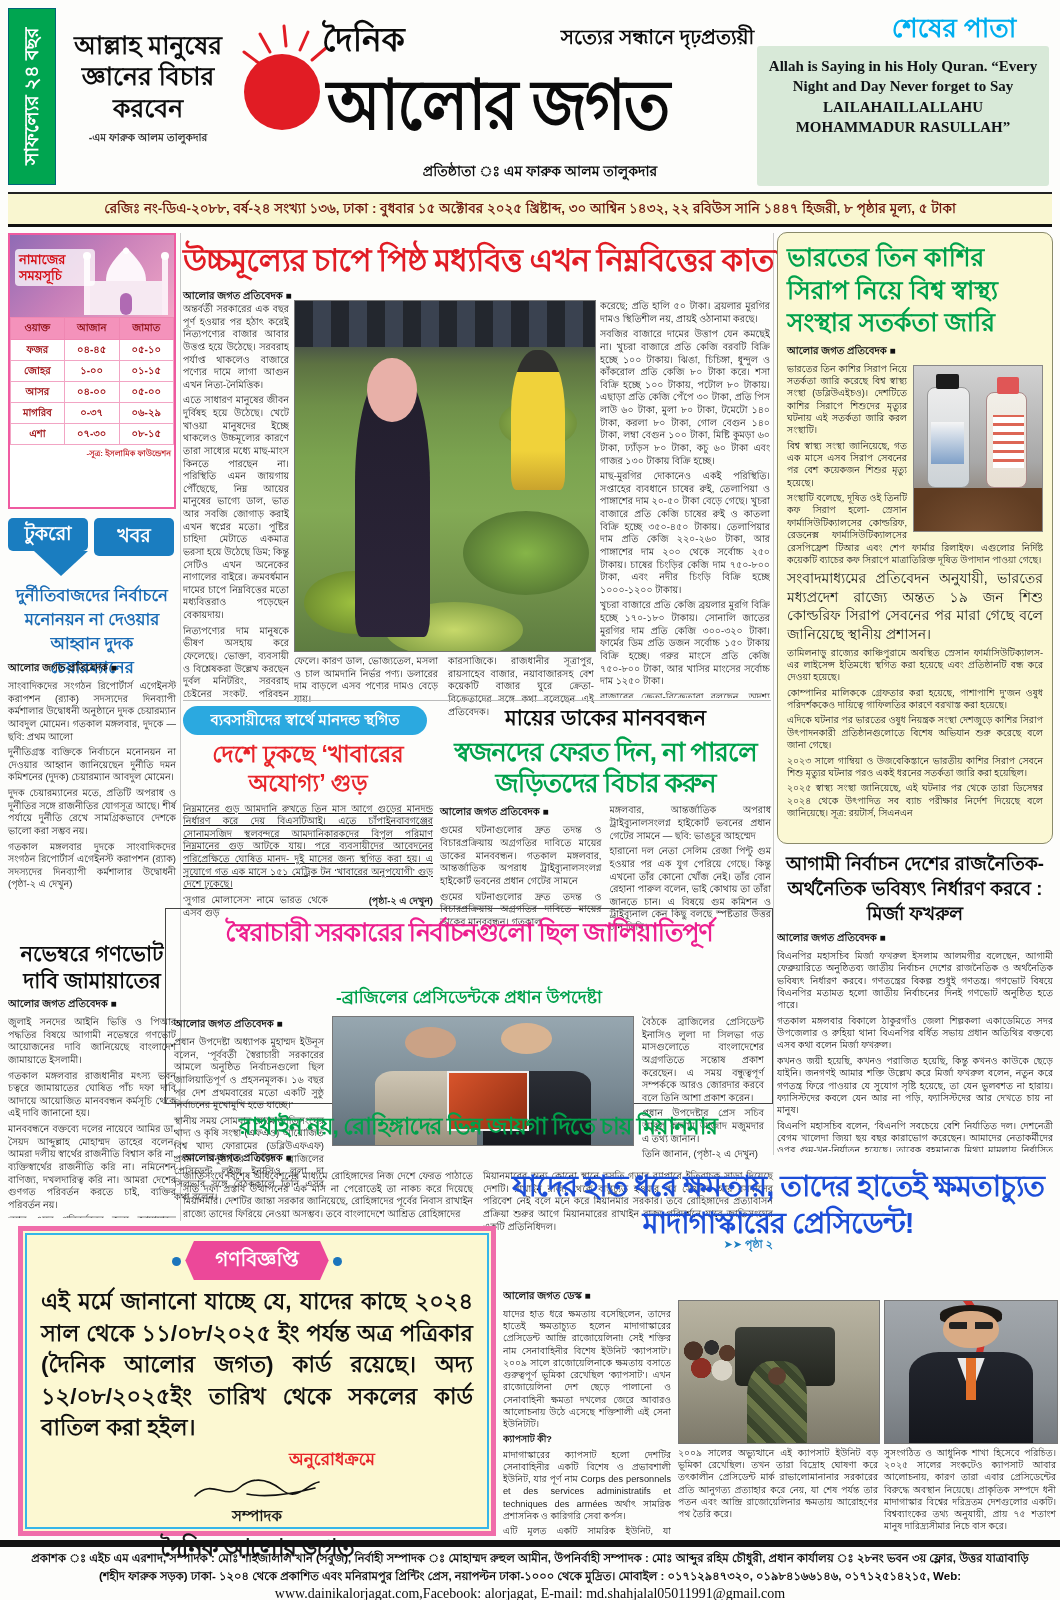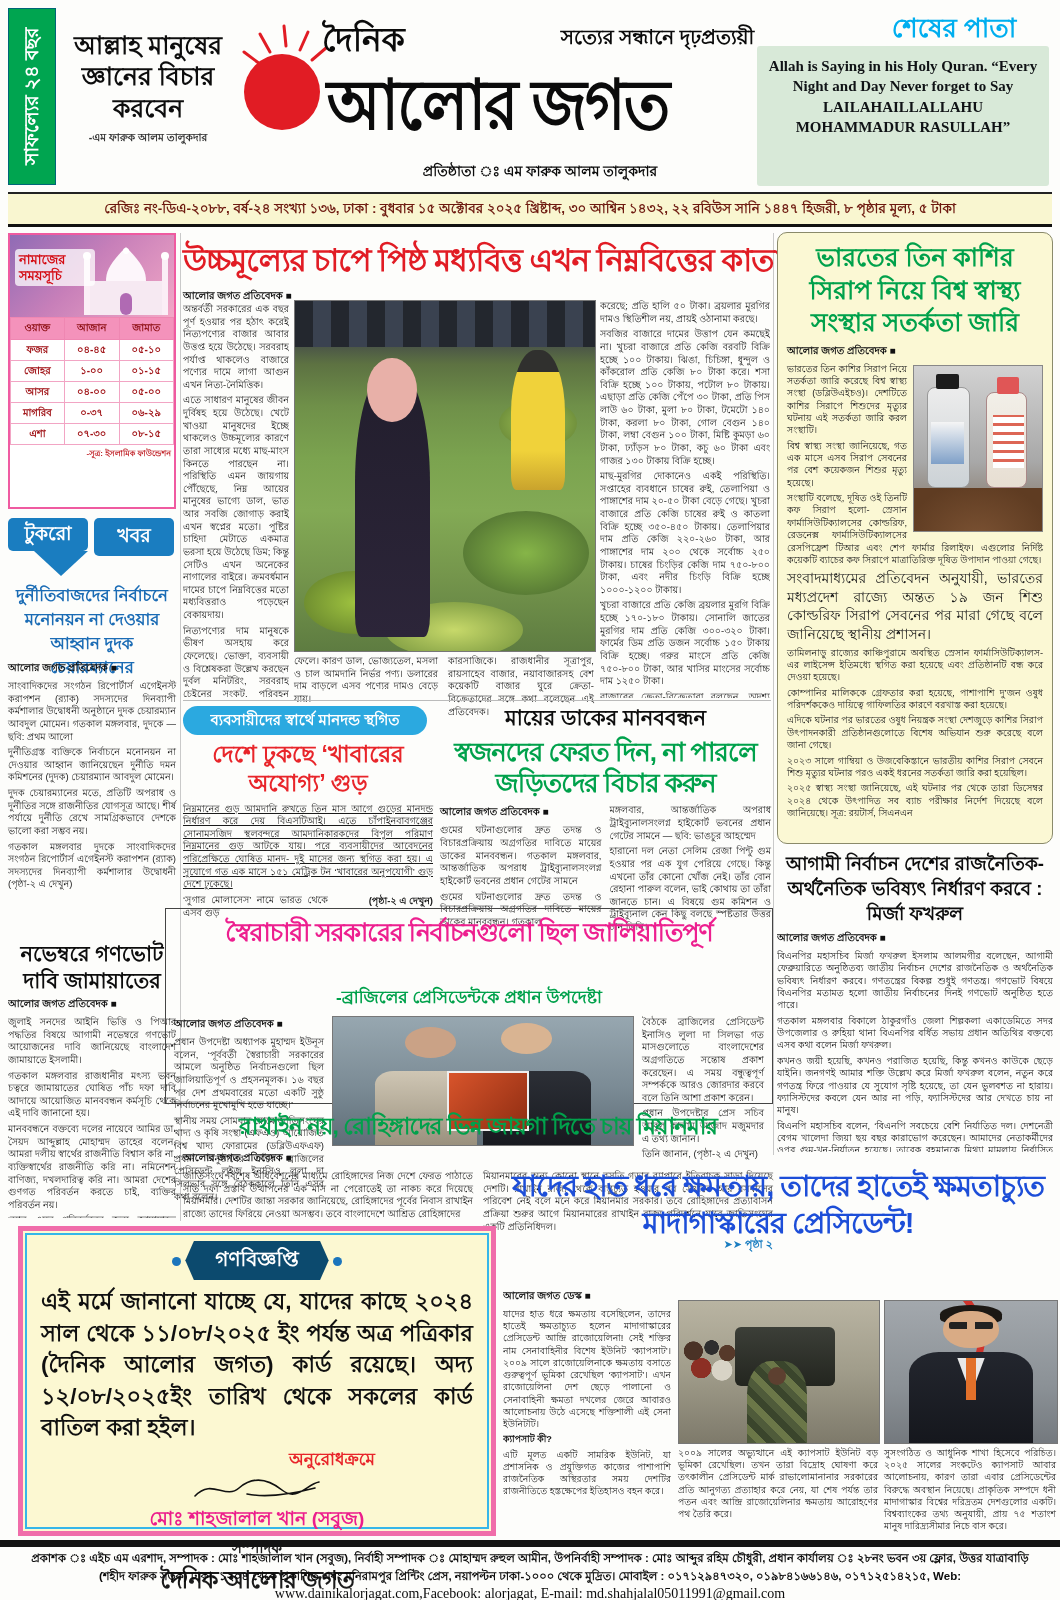--- a/index.html
+++ b/index.html
@@ -78,35 +78,35 @@
   .president{background:linear-gradient(180deg,#a3a8ad 0,#8b9196 60%,#74797e 100%);}
   .pr-swoosh{position:absolute;left:-18%;top:-20%;width:70%;height:70%;border:7px solid #d0342c;border-radius:50%;border-left-color:transparent;border-bottom-color:transparent;transform:rotate(35deg);}
   .pr-head{position:absolute;left:34%;top:7%;width:32%;height:26%;background:#d9ab85;border-radius:48%;}
   .pr-hair{position:absolute;left:32%;top:3%;width:36%;height:13%;background:#1c1814;border-radius:50% 50% 30% 30%;}
   .pr-glasses{position:absolute;left:37%;top:15%;width:26%;height:5%;background:
      linear-gradient(90deg,#222 0 42%,transparent 42% 58%,#222 58% 100%);border-radius:2px;}
   .pr-suit{position:absolute;left:14%;bottom:0;width:72%;height:64%;background:linear-gradient(180deg,#23262e,#15171d);border-radius:24% 24% 0 0;}
   .pr-shirt{position:absolute;left:42%;bottom:34%;width:16%;height:26%;background:#e8e8e8;clip-path:polygon(0 0,100% 0,50% 100%);}
   .pr-tie{position:absolute;left:47%;bottom:30%;width:6%;height:30%;background:#e2702a;}
   .yellowbox{background:#fbf8d4;border:1.5px solid #8a8a6a;border-radius:10px;}
-  .h-green-big{font-size:25px;font-weight:bold;color:#00a14b;text-align:center;line-height:1.3;}
+  .h-green-big{font-size:25px;font-weight:bold;color:#00a14b;text-align:left;line-height:1.3;}
   .syrup{float:right;width:128px;height:165px;margin:2px 0 4px 6px;position:relative;overflow:hidden;border:1px solid #888;
          background:linear-gradient(180deg,#d2d2d2,#a8a8a8 58%,#7c6a57 100%);}
   .bot-a{position:absolute;left:10%;top:13%;width:32%;height:60%;background:linear-gradient(180deg,#ececec,#ccd2d6);border-radius:8px;border:1px solid #999;}
   .cap-a{position:absolute;left:17%;top:5%;width:18%;height:9%;background:#1c1c1c;border-radius:2px;}
   .lbl-a{position:absolute;left:13%;top:34%;width:26%;height:26%;background:linear-gradient(180deg,#f5f5f5,#7fa0c8);}
   .bot-b{position:absolute;right:12%;top:16%;width:30%;height:57%;background:linear-gradient(180deg,#f2efe8,#e7ded2);border-radius:8px;border:1px solid #a88;}
   .cap-b{position:absolute;right:18%;top:7%;width:17%;height:10%;background:#e05656;border-radius:2px;}
   .lbl-b{position:absolute;right:14%;top:30%;width:24%;height:32%;background:repeating-linear-gradient(0deg,#fff 0 6px,#d65 6px 9px);}
   .hand{position:absolute;left:0;bottom:-6%;width:100%;height:32%;background:radial-gradient(ellipse at 50% 100%,#7b5233,#5f3c22 80%);}
   .h-black-r{font-size:18.5px;font-weight:bold;color:#0d0d0d;text-align:center;line-height:1.35;}
   
   .notice{background:#fcf8d2;border:5px solid #f06daa;}
   .notice-in{position:absolute;inset:2px;border:2.5px solid #35b6e9;padding:6px 14px;box-sizing:border-box;}
-  .badge{background:#0c4a6e;color:#fff;font-weight:bold;font-size:20px;padding:3px 30px;display:inline-block;
+  .badge{background:#ec4899;color:#fff;font-weight:bold;font-size:20px;padding:3px 30px;display:inline-block;
          clip-path:polygon(6% 0,94% 0,100% 50%,94% 100%,6% 100%,0 50%);}
   .dot{display:inline-block;width:9px;height:9px;border-radius:50%;vertical-align:middle;}
   .notice-body{font-size:22.5px;font-weight:600;line-height:1.4;text-align:justify;color:#101010;margin-top:6px;}
   .req{color:#e8252a;font-weight:bold;font-size:17px;text-align:center;padding-left:150px;margin-top:2px;}
   .signame{color:#ec1e8c;font-weight:bold;font-size:19px;text-align:center;}
   .role{font-size:15px;font-weight:bold;text-align:center;}
   .org{font-size:24px;font-weight:bold;text-align:center;letter-spacing:-1px;}
   .footer-line{font-size:11.5px;font-weight:bold;text-align:center;color:#0b0b0b;line-height:1.55;}
   .footer-web{font-size:14px;text-align:center;font-family:"Liberation Serif","DejaVu Serif",serif;color:#0b0b0b;}
   .marker{color:#1a7dc0;font-weight:bold;font-size:11px;}
@@ -361,20 +361,21 @@
     <div class="p" style="font-size:9.3px;">গতকাল মঙ্গলবার বিকালে ঠাকুরগাঁও জেলা শিল্পকলা একাডেমিতে সদর উপজেলার ও রুহিয়া থানা বিএনপির বর্ধিত সভায় প্রধান অতিথির বক্তব্যে এসব কথা বলেন মির্জা ফখরুল।</div>
     <div class="p" style="font-size:9.3px;">কখনও জয়ী হয়েছি, কখনও পরাজিত হয়েছি, কিন্তু কখনও কাউকে ছেড়ে যাইনি। জনগণই আমার শক্তি উল্লেখ করে মির্জা ফখরুল বলেন, নতুন করে গণতন্ত্র ফিরে পাওয়ার যে সুযোগ সৃষ্টি হয়েছে, তা যেন ভুলবশত না হারায়। ফ্যাসিস্টদের কবলে যেন আর না পড়ি, ফ্যাসিস্টদের আর দেখতে চায় না মানুষ।</div>
     <div class="p" style="font-size:9.3px;">বিএনপি মহাসচিব বলেন, ‘বিএনপি সবচেয়ে বেশি নির্যাতিত দল। দেশনেত্রী বেগম খালেদা জিয়া ছয় বছর কারাভোগ করেছেন। আমাদের নেতাকর্মীদের ওপর গুম-খুন-নির্যাতন হয়েছে। তারেক রহমানকে মিথ্যা মামলায় নির্বাসিত জীবনযাপন করতে হচ্ছে, তিনি এখনো দেশে ফিরতে পারেননি।</div>
   </div>
 
   <div class="abs h-cyan" style="left:500px;top:1168px;width:556px;">যাদের হাত ধরে ক্ষমতায়, তাদের হাতেই ক্ষমতাচ্যুত মাদাগাস্কারের প্রেসিডেন্ট!</div>
   <div class="abs" style="left:503px;top:1288px;width:168px;height:248px;overflow:hidden;">
     <div class="byline">আলোর জগত ডেস্ক ■</div>
     <div class="p" style="font-size:9.2px;">যাদের হাত ধরে ক্ষমতায় বসেছিলেন, তাদের হাতেই ক্ষমতাচ্যুত হলেন মাদাগাস্কারের প্রেসিডেন্ট আন্দ্রি রাজোয়েলিনা! সেই শক্তির নাম সেনাবাহিনীর বিশেষ ইউনিট ‘ক্যাপসাট’। ২০০৯ সালে রাজোয়েলিনাকে ক্ষমতায় বসাতে গুরুত্বপূর্ণ ভূমিকা রেখেছিল ‘ক্যাপসাট’। এখন রাজোয়েলিনা দেশ ছেড়ে পালানো ও সেনাবাহিনী ক্ষমতা দখলের জেরে আবারও আলোচনায় উঠে এসেছে শক্তিশালী এই সেনা ইউনিটটি।</div>
     <div class="p" style="font-size:9.2px;font-weight:bold;">ক্যাপসাট কী?</div>
+    <div class="p" style="font-size:9.2px;">মাদাগাস্কারের ক্যাপসাট হলো দেশটির সেনাবাহিনীর একটি বিশেষ ও প্রভাবশালী ইউনিট, যার পূর্ণ নাম Corps des personnels et des services administratifs et techniques des armées অর্থাৎ সামরিক প্রশাসনিক ও কারিগরি সেবা কর্পস।</div>
     <div class="p" style="font-size:9.2px;">এটি মূলত একটি সামরিক ইউনিট, যা প্রশাসনিক ও প্রযুক্তিগত কাজের পাশাপাশি রাজনৈতিক অস্থিরতার সময় দেশটির রাজনীতিতে হস্তক্ষেপের ইতিহাসও বহন করে।</div>
   </div>
 
   <div class="abs photo soldiers" style="left:678px;top:1300px;width:200px;height:142px;">
     <div class="s-vehicle"></div>
     <div class="s-crowd"></div>
     <div class="s-soldier">
         <div class="s-face"></div>
       </div>
   </div>
@@ -398,21 +399,20 @@
         <span class="badge">গণবিজ্ঞপ্তি</span>
         <span class="dot" style="background:#1b75bc;"></span>
       </div>
       <div class="notice-body">এই মর্মে জানানো যাচ্ছে যে, যাদের কাছে ২০২৪ সাল থেকে ১১/০৮/২০২৫ ইং পর্যন্ত অত্র পত্রিকার (দৈনিক আলোর জগত) কার্ড রয়েছে। অদ্য ১২/০৮/২০২৫ইং তারিখ থেকে সকলের কার্ড বাতিল করা হইল।</div>
       <div class="req">অনুরোধক্রমে</div>
       <div class="ctr" style="height:30px;">
         <svg width="140" height="30" viewBox="0 0 140 30">
           <path d="M8 22 C 25 4, 38 26, 52 14 S 80 4, 95 16 S 120 10, 132 8 M60 20 C 80 24, 105 20, 128 14" fill="none" stroke="#111" stroke-width="1.6" stroke-linecap="round"></path>
         </svg>
       </div>
-      <div class="signame">মোঃ শাহজালাল খান (সবুজ)</div>
       <div class="role">সম্পাদক</div>
       <div class="org">দৈনিক আলোর জগত</div>
 
     </div>
   </div>
 
   <div class="abs" style="left:0;top:1540px;width:1060px;height:7px;background:#141414;"></div>
   <div class="abs" style="left:8px;top:1550px;width:1044px;">
     <div class="footer-line">প্রকাশক ঃ এইচ এম এরশাদ, সম্পাদক :  মোঃ শাহজালাল খান (সবুজ),  নির্বাহী সম্পাদক ঃ মোহাম্মদ রুহুল আমীন, উপনির্বাহী সম্পাদক : মোঃ আব্দুর রহিম চৌধুরী,  প্রধান কার্যালয় ঃ ২৮নং ভবন ৩য় ফ্লোর, উত্তর যাত্রাবাড়ি</div>
     <div class="footer-line">(শহীদ ফারুক সড়ক) ঢাকা- ১২০৪ থেকে প্রকাশিত এবং মনিরামপুর প্রিন্টিং প্রেস, নয়াপল্টন ঢাকা-১০০০ থেকে মুদ্রিত। মোবাইল : ০১৭১২৯৪৭৩২০,   ০১৯৮৪১৬৬১৪৬, ০১৭১২৫১৪২১৫, Web:</div>

